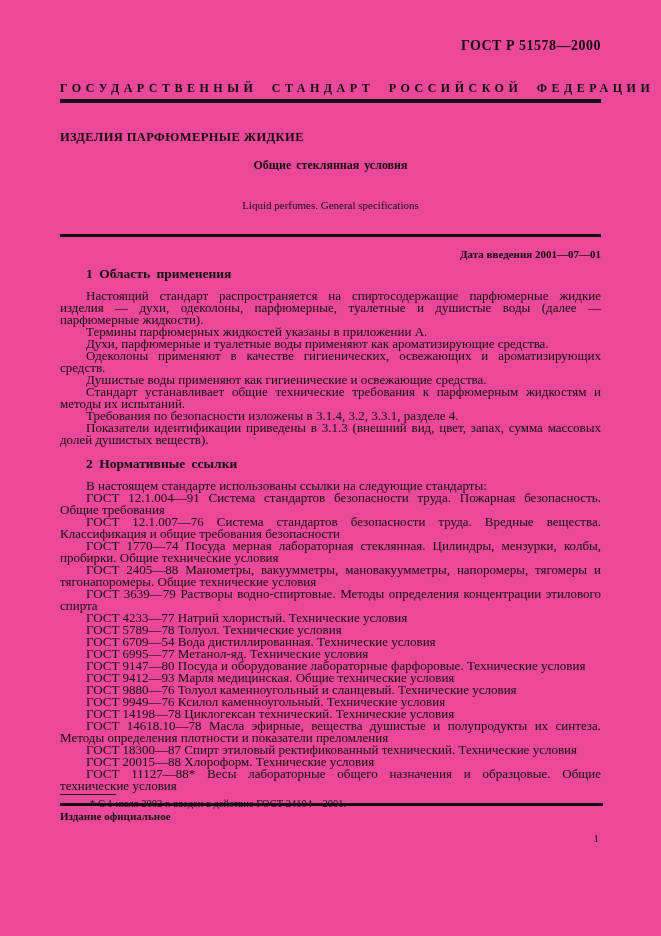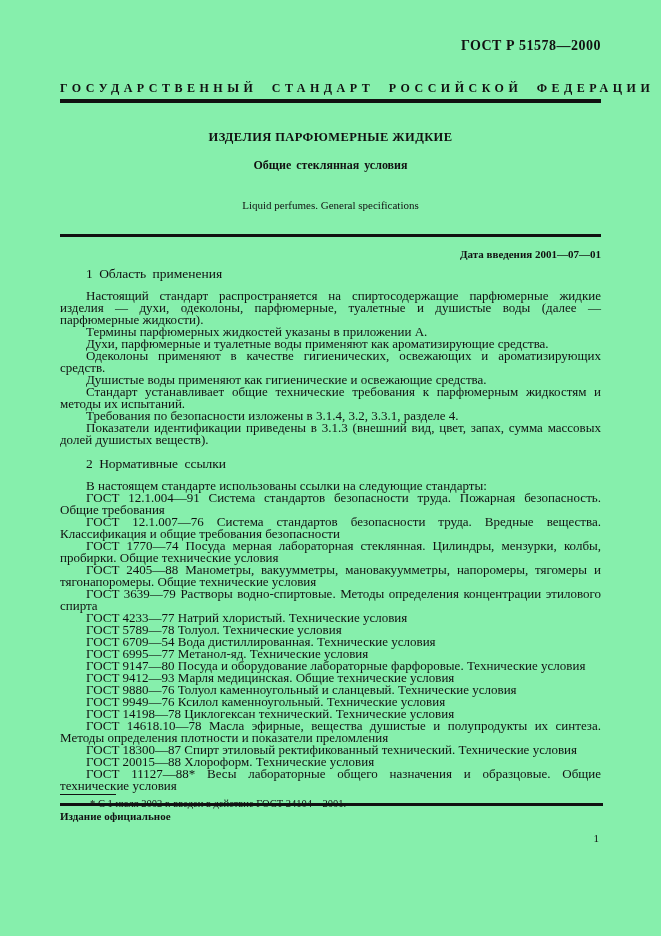--- a/index.html
+++ b/index.html
@@ -5,21 +5,21 @@
   html, body {
     margin: 0;
     padding: 0;
     background: #ffffff;
   }
   .page {
     position: relative;
     width: 661px;
     height: 936px;
     margin: 0 auto;
-    background: #86efac;
+    background: #ec4899;
     color: #111111;
     font-family: "Liberation Serif", "DejaVu Serif", serif;
     overflow: hidden;
   }
   .content {
     position: relative;
     margin: 0 60px;
     width: 541px;
   }
   .doc-code {
@@ -43,21 +43,20 @@
     height: 4px;
     background: #111111;
   }
   .rule-medium {
     margin-top: 23px;
     height: 3px;
     background: #111111;
   }
   .title-main {
     margin-top: 27px;
-    text-align: center;
     font-size: 12.5px;
     font-weight: bold;
     letter-spacing: 0.4px;
   }
   .title-sub {
     margin-top: 13px;
     text-align: center;
     font-size: 12px;
     font-weight: bold;
     word-spacing: 2px;
@@ -70,21 +69,21 @@
   .effective-date {
     margin-top: 11px;
     text-align: right;
     font-size: 11px;
     font-weight: bold;
   }
   .section-heading {
     margin: 6px 0 0 0;
     padding-left: 26px;
     font-size: 13.5px;
-    font-weight: normal;
+    font-weight: bold;
     word-spacing: 3px;
   }
   .section-heading.second {
     margin-top: 10px;
   }
   .body-block {
     margin-top: 8px;
   }
   .body-p {
     margin: 0;

